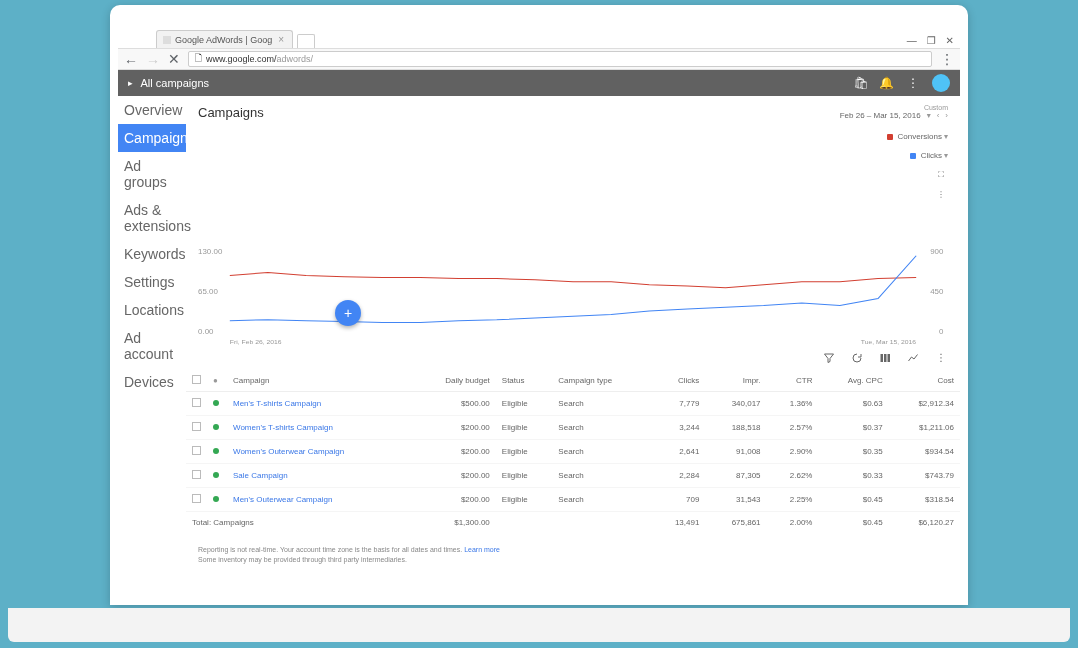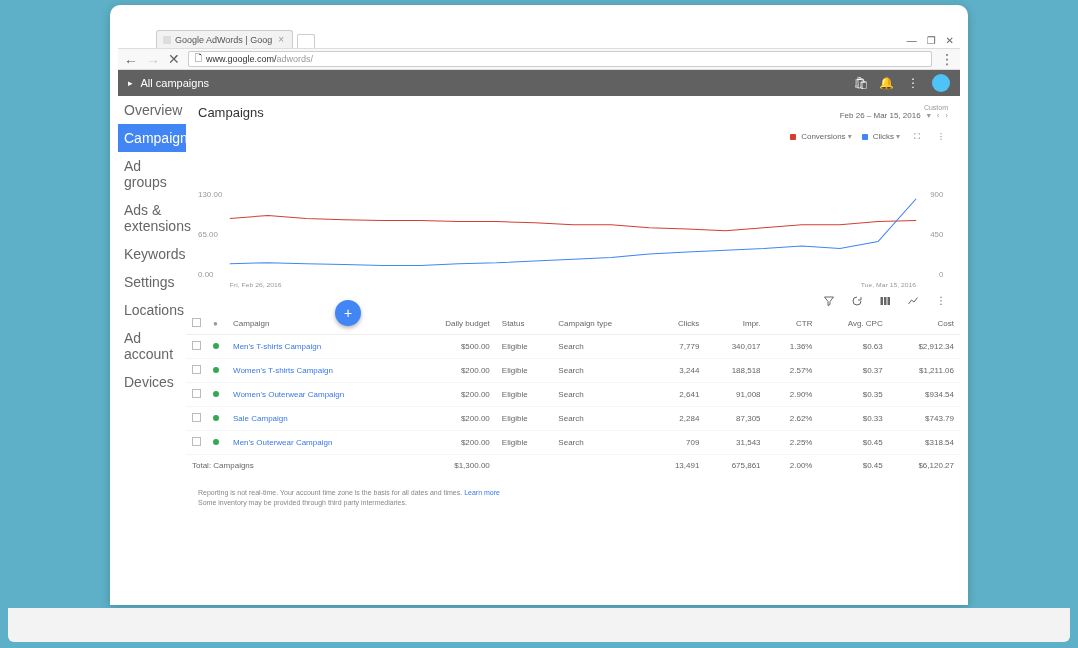--- a/index.html
+++ b/index.html
@@ -30,21 +30,21 @@
 .sidebar { width: 68px; background: #fff; font-size: 14px; color: #666; }
 .sidebar-item { padding: 6px 6px; cursor: pointer; }
 .sidebar-item.active { background: #4285f4; color: #fff; }
 .main { flex: 1; display: flex; flex-direction: column; overflow: auto; }
 .page-head { display: flex; justify-content: space-between; align-items: center; padding: 8px 12px; }
 .page-title { font-size: 13px; color: #333; }
 .date-range { text-align: right; font-size: 8px; color: #666; }
 .date-range-label { font-size: 7px; color: #999; }
 .date-range-row { display: flex; align-items: center; gap: 6px; }
 .chevron { font-size: 8px; cursor: pointer; color: #999; }
-.chart-head { display: flex; justify-content: flex-end; gap: 10px; padding: 4px 12px; font-size: 8px; color: #666; align-items: flex-start; }
+.chart-head { display: flex; justify-content: flex-end; gap: 10px; padding: 4px 12px; font-size: 8px; color: #666; align-items: flex-end; flex-direction: column; }
 .legend-dot { display:inline-block; width:6px; height:6px; border-radius:1px; margin-right:3px; }
 .legend-item{display:flex;align-items:center;gap:2px;cursor:pointer;}
 .chart { height: 100px; padding: 0 12px; position: relative; margin-top: 43px; }
 .chart-svg { width: 100%; height: 100%; }
 .chart-labels { font-size: 7px; color: #999; }
 .fab { position: absolute; left: 225px; top: 295px; width: 26px; height: 26px; background: #4285f4; border-radius: 50%; color: #fff; display: flex; align-items: center; justify-content: center; font-size: 14px; cursor: pointer; box-shadow: 0 2px 4px rgba(0,0,0,0.3); }
 .table-toolbar { display: flex; justify-content: flex-end; gap: 14px; padding: 6px 12px; font-size: 10px; color: #666; }
 .tool-icon { cursor: pointer; width:14px; display:inline-flex; justify-content:center; }
 table { width: 100%; border-collapse: collapse; font-size: 8px; }
 th { text-align: left; color: #666; font-weight: normal; padding: 5px 6px; border-bottom: 1px solid #eee; }

